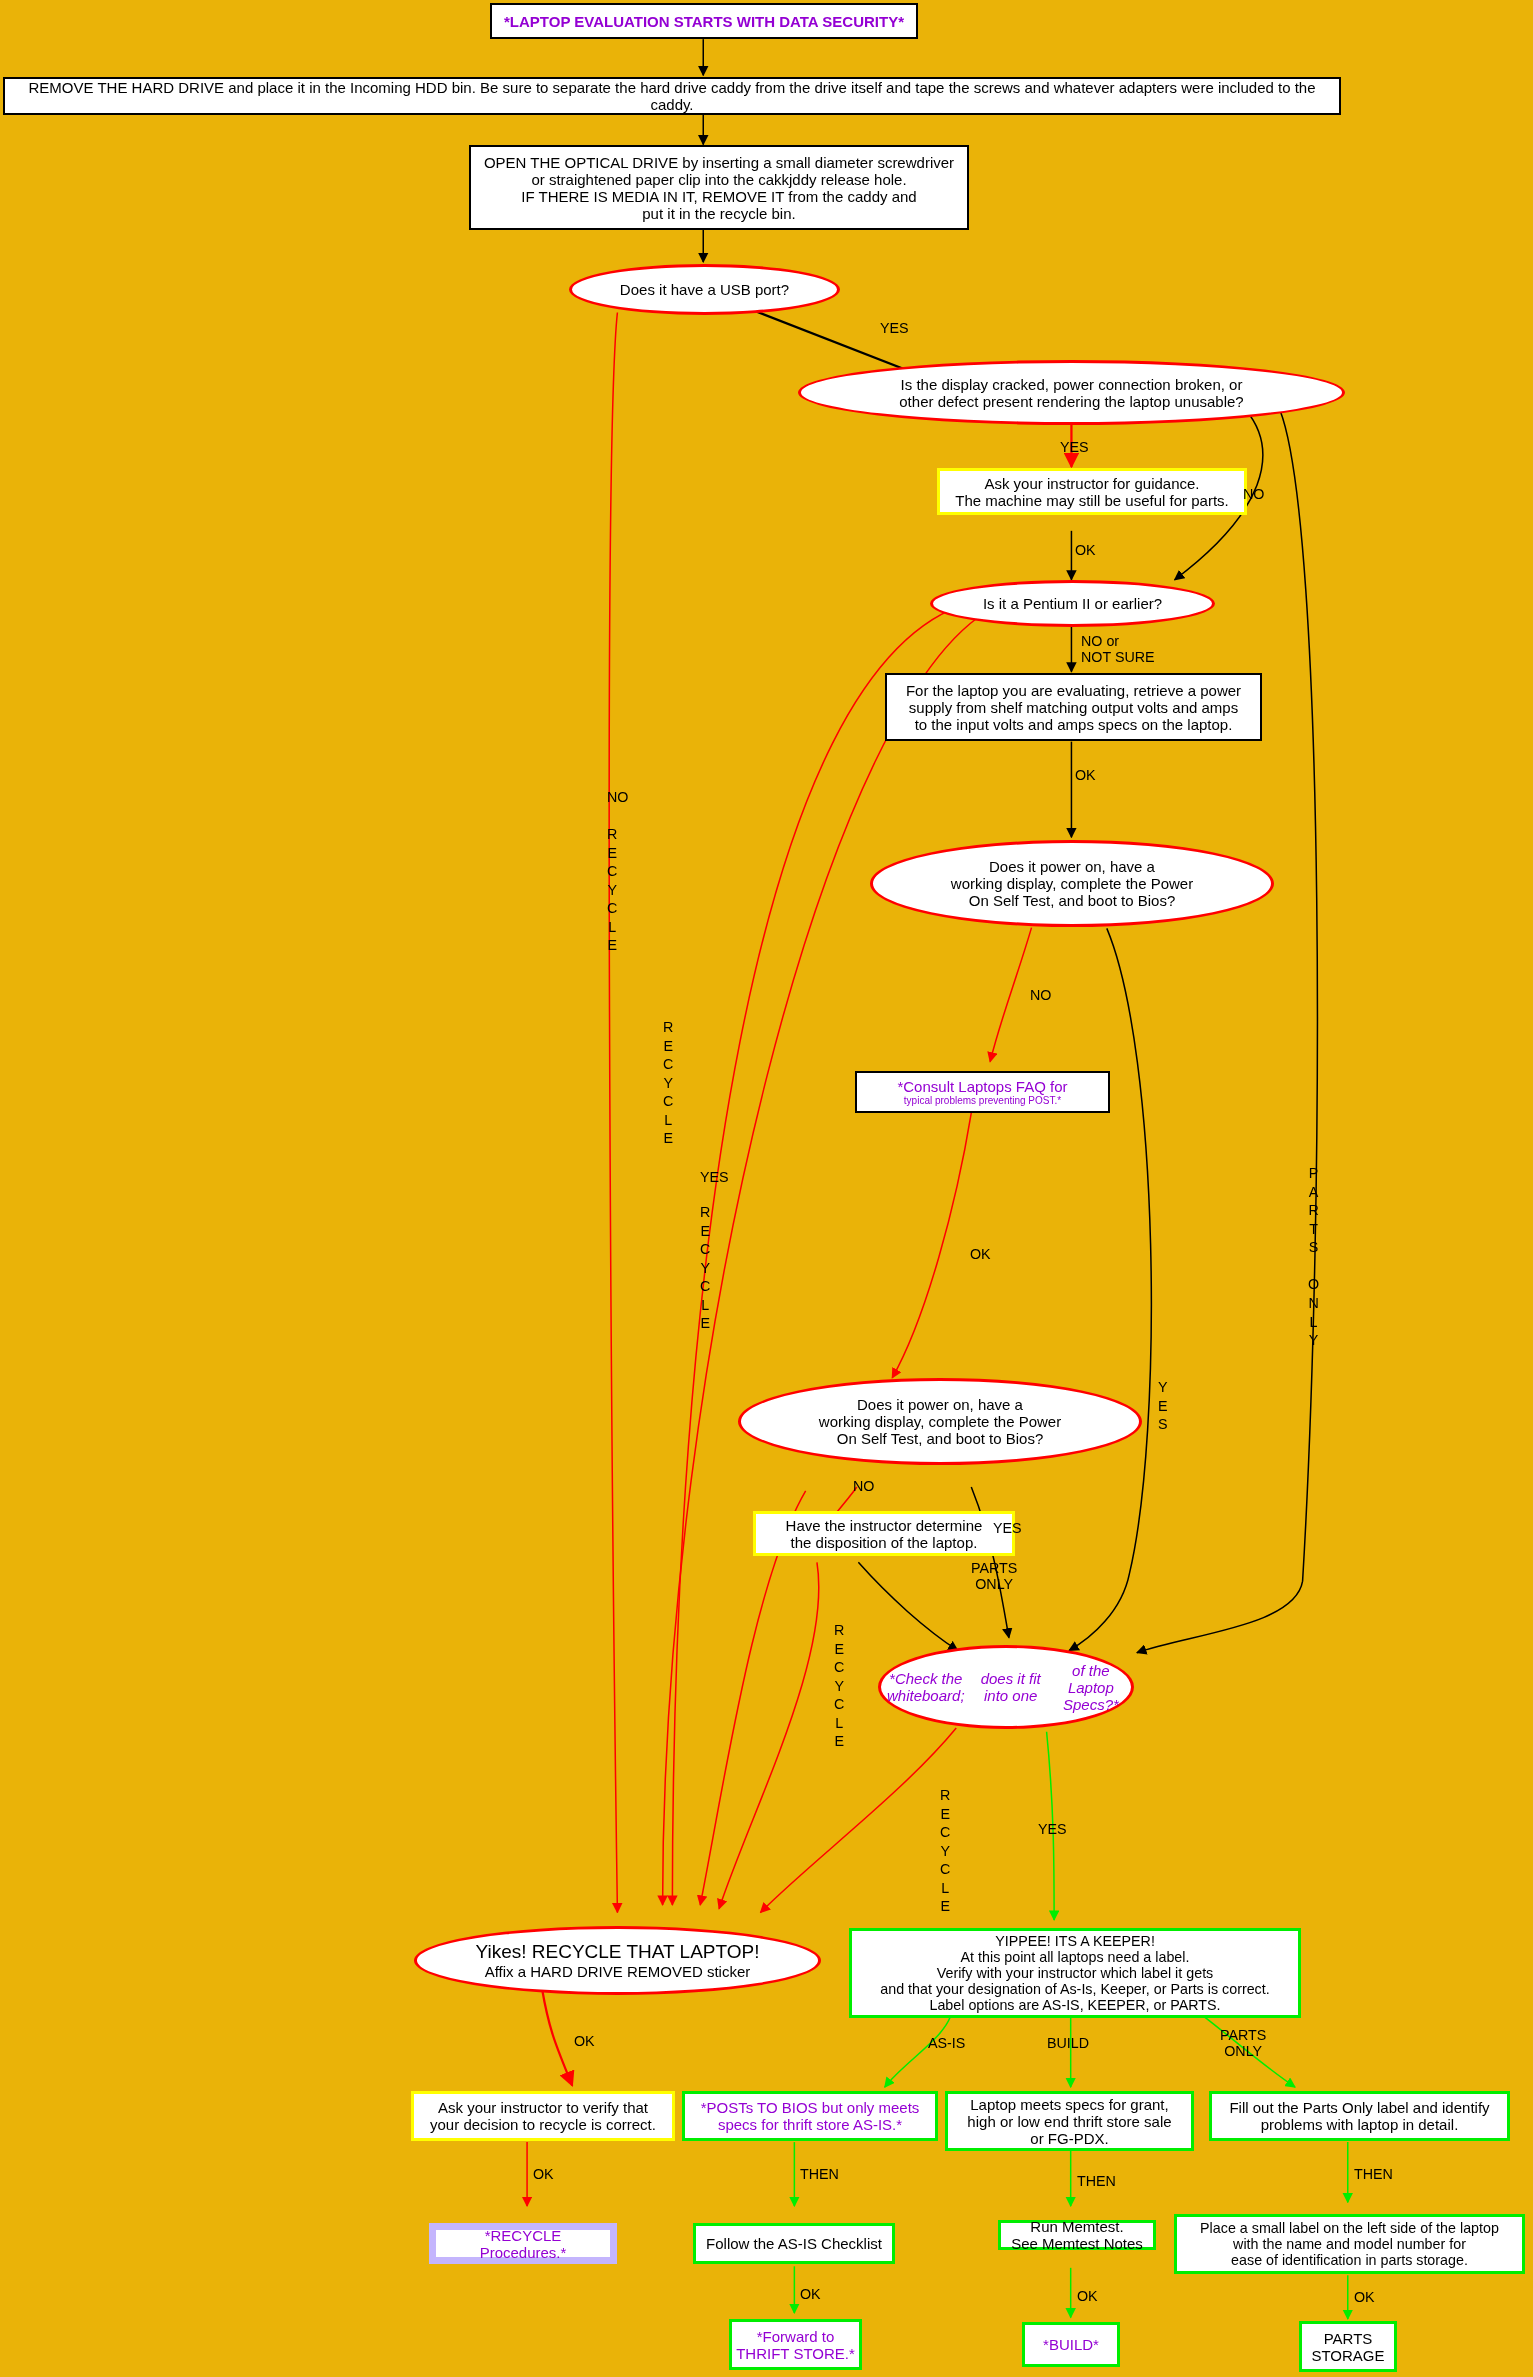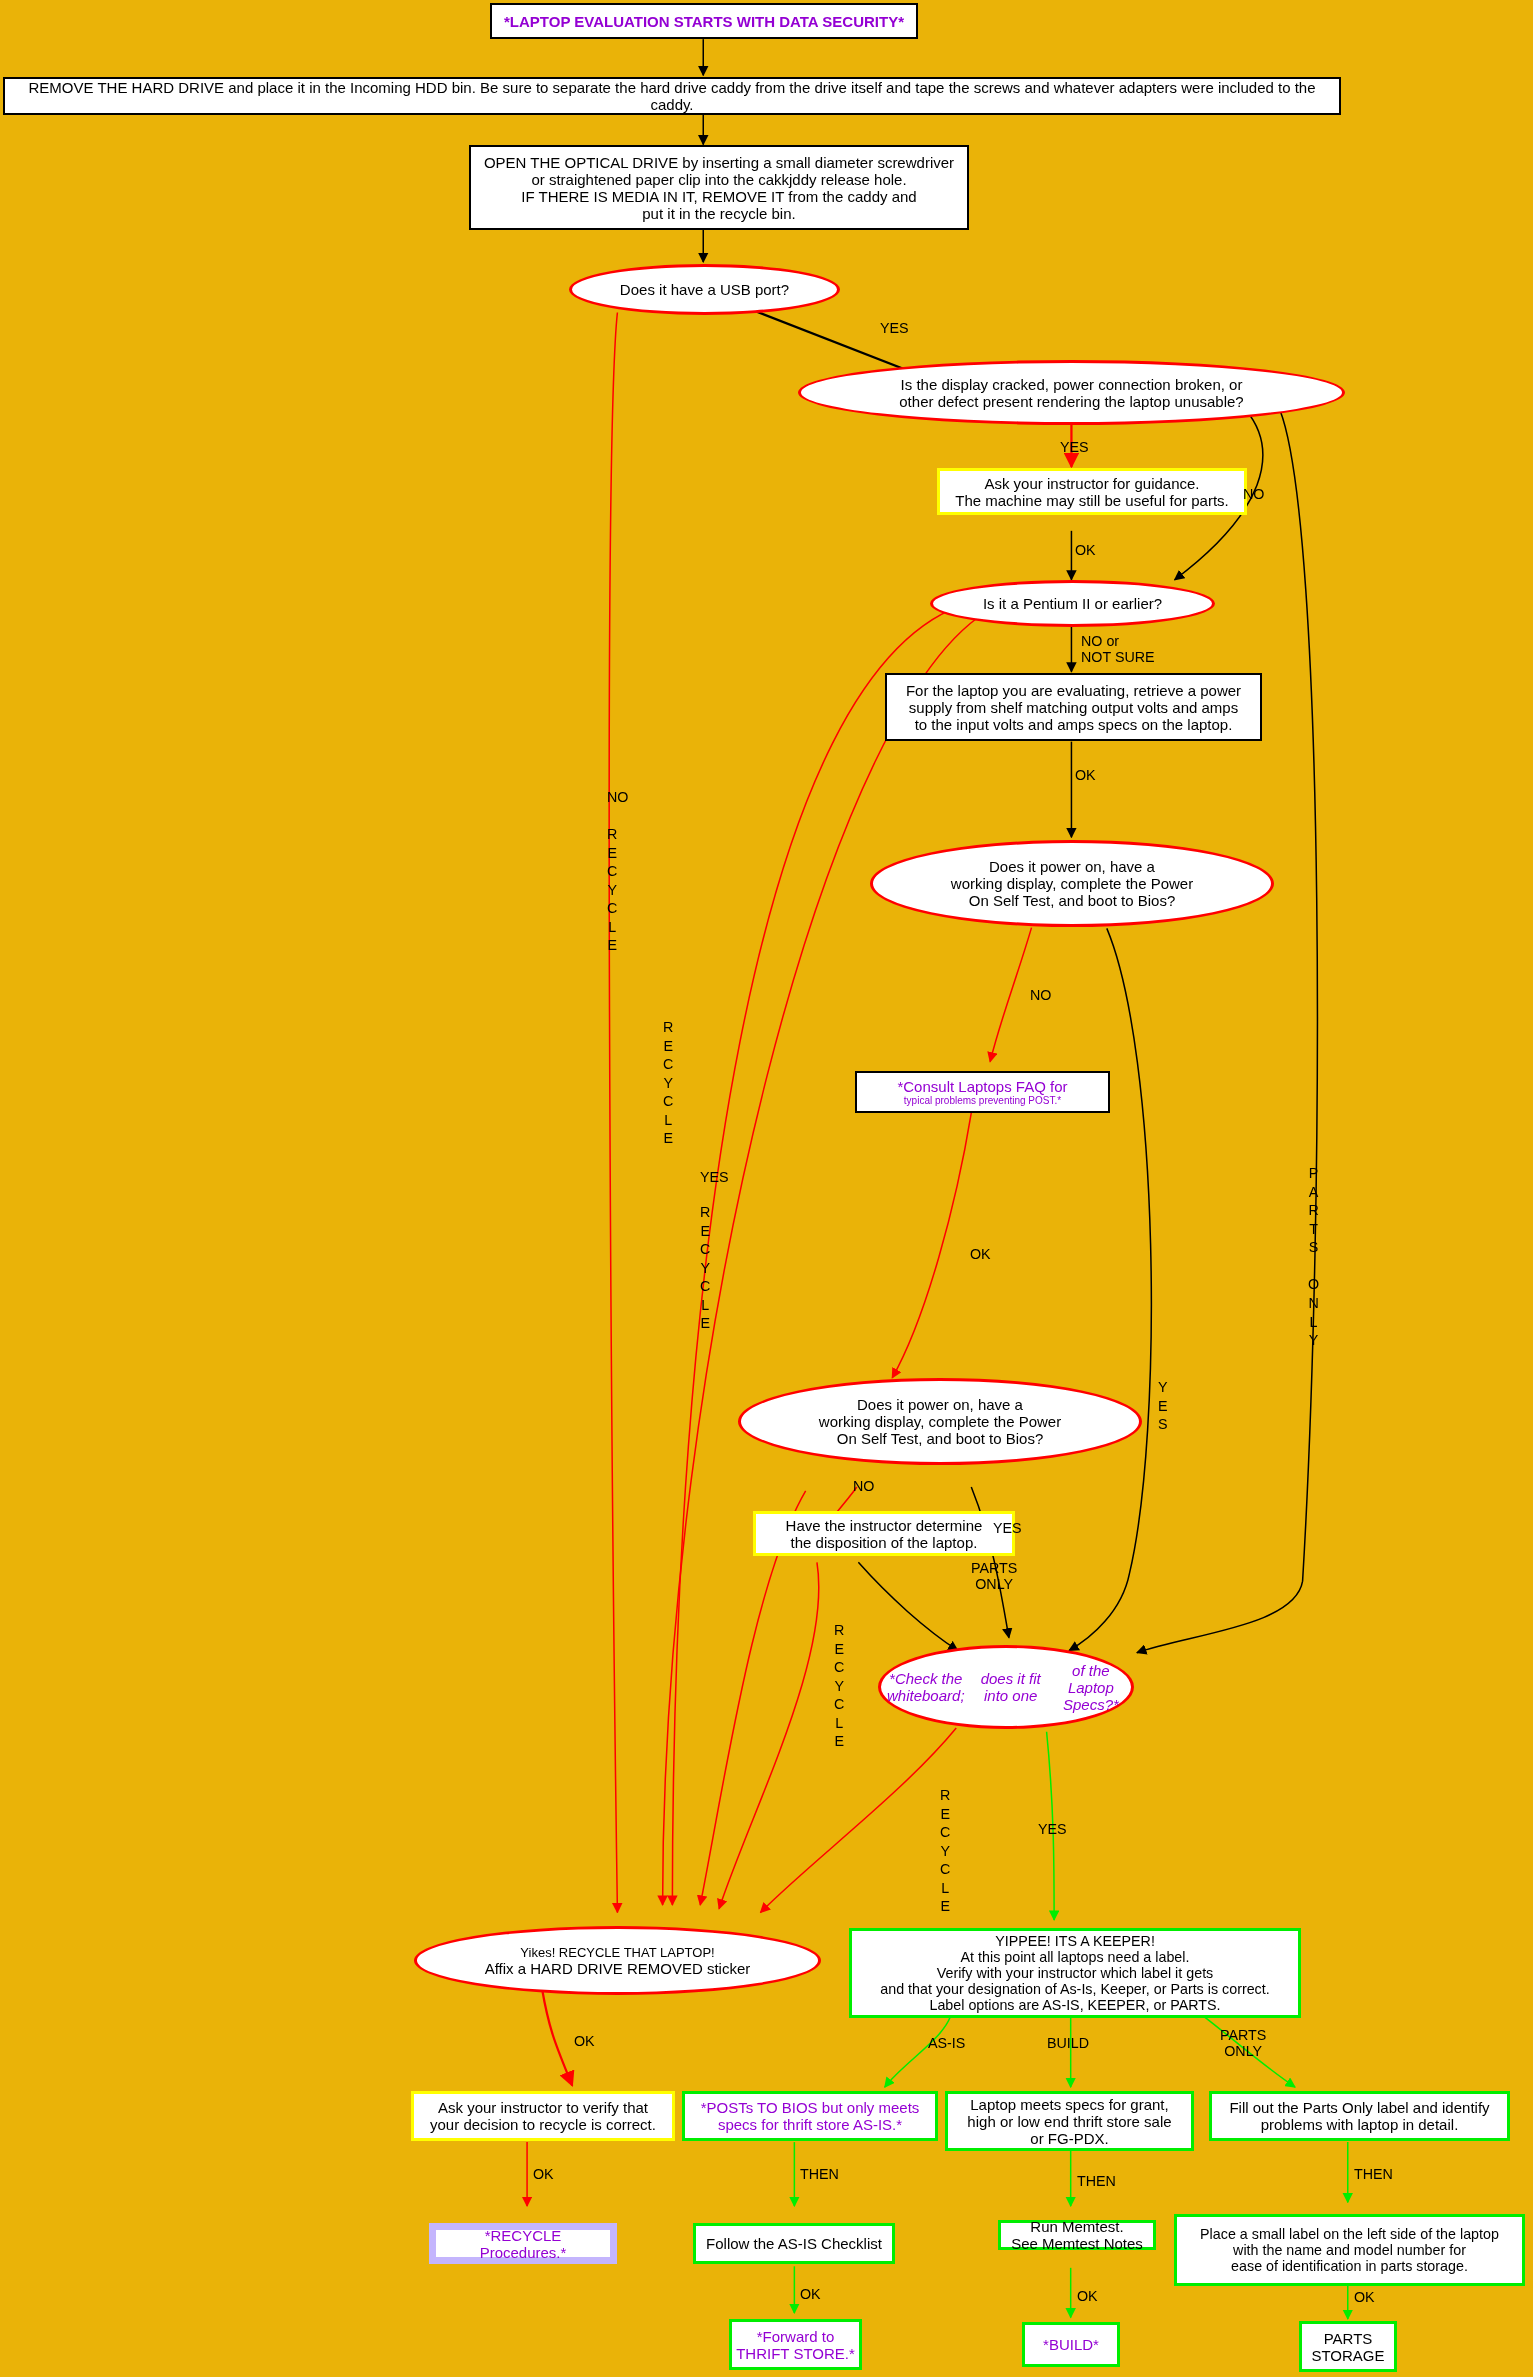--- a/index.html
+++ b/index.html
@@ -185,21 +185,21 @@
     <span class="txt tblack" style="font-size:15px;">the disposition of the laptop.</span>
   </div>
 
   <div class="node ell" style="left:878px;top:1645px;width:256px;height:84px;flex-direction:row;font-style:italic;">
     <span class="txt tpurple" style="font-size:15px;">*Check the whiteboard;</span>
     <span class="txt tpurple" style="font-size:15px;">does it fit into one</span>
     <span class="txt tpurple" style="font-size:15px;">of the Laptop Specs?*</span>
   </div>
 
   <div class="node ell" style="left:414px;top:1926px;width:407px;height:69px;flex-direction:column;">
-    <span class="txt tblack" style="font-size:13px;">Yikes! RECYCLE THAT LAPTOP!</span>
+    <span class="txt tblack" style="font-size:19px;">Yikes! RECYCLE THAT LAPTOP!</span>
     <span class="txt tblack" style="font-size:15px;">Affix a HARD DRIVE REMOVED sticker</span>
   </div>
 
   <div class="node rect green" style="left:849px;top:1928px;width:452px;height:90px;flex-direction:column;">
     <span class="txt tblack" style="font-size:14.3px;">YIPPEE! ITS A KEEPER!</span>
     <span class="txt tblack" style="font-size:14.3px;">At this point all laptops need a label.</span>
     <span class="txt tblack" style="font-size:14.3px;">Verify with your instructor which label it gets</span>
     <span class="txt tblack" style="font-size:14.3px;">and that your designation of As-Is, Keeper, or Parts is correct.</span>
     <span class="txt tblack" style="font-size:14.3px;">Label options are AS-IS, KEEPER, or PARTS.</span>
   </div>
@@ -231,21 +231,21 @@
 
   <div class="node rect green" style="left:693px;top:2223px;width:202px;height:41px;">
     <span class="txt tblack" style="font-size:15px;">Follow the AS-IS Checklist</span>
   </div>
 
   <div class="node rect green" style="left:998px;top:2220px;width:158px;height:30px;flex-direction:column;">
     <span class="txt tblack" style="font-size:15px;">Run Memtest.</span>
     <span class="txt tblack" style="font-size:15px;">See Memtest Notes</span>
   </div>
 
-  <div class="node rect green" style="left:1174px;top:2214px;width:351px;height:72px;flex-direction:column;text-align:center;">
+  <div class="node rect green" style="left:1174px;top:2214px;width:351px;height:60px;flex-direction:column;text-align:center;">
     <span class="txt tblack" style="font-size:14.3px;">Place a small label on the left side of the laptop</span>
     <span class="txt tblack" style="font-size:14.3px;">with the name and model number for</span>
     <span class="txt tblack" style="font-size:14.3px;">ease of identification in parts storage.</span>
   </div>
 
   <div class="node rect green" style="left:729px;top:2319px;width:133px;height:51px;flex-direction:column;">
     <span class="txt tpurple" style="font-size:15px;">*Forward to</span>
     <span class="txt tpurple" style="font-size:15px;">THRIFT STORE.*</span>
   </div>
 

